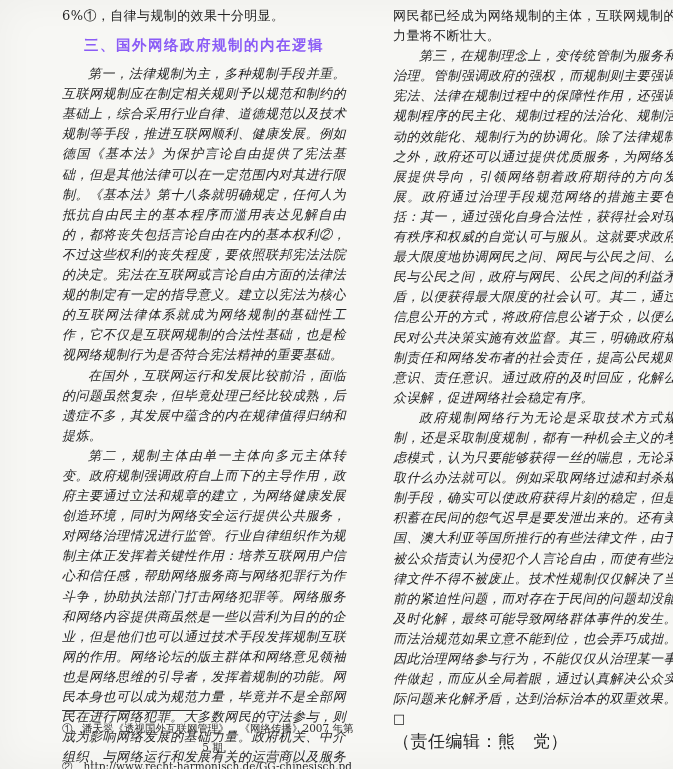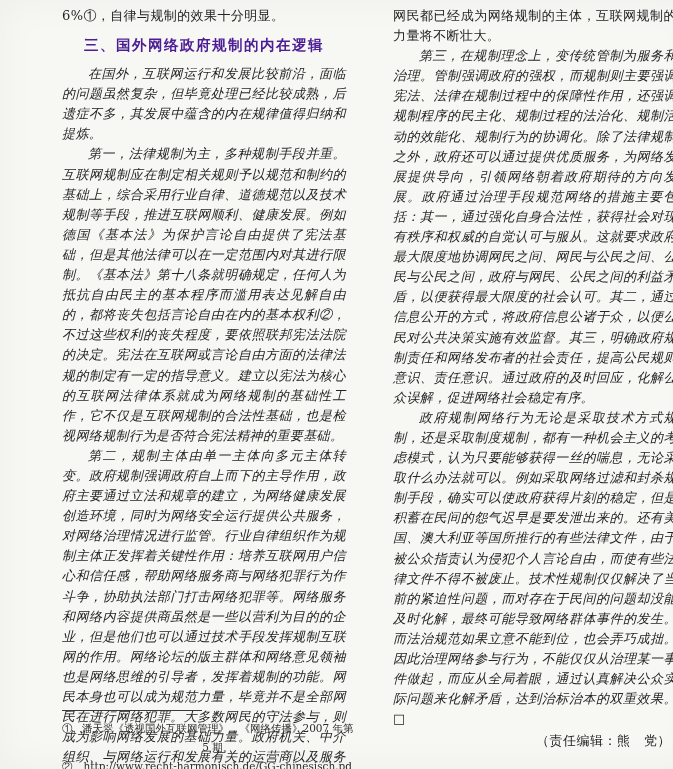--- a/index.html
+++ b/index.html
@@ -36,28 +36,28 @@
     color: #242424;
   }
   .indent { text-indent: 2em; font-style: italic; }
 
   .section-heading {
     margin: 10px 0 9px 0;
     font-size: 14.5px;
     font-weight: bold;
     text-align: center;
     letter-spacing: 1.5px;
-    color: #4c1d95;
+    color: #8b5cf6;
   }
 
   .editor-note {
     margin: 2px 6px 0 0;
-    font-size: 13px;
+    font-size: 17px;
     line-height: 20px;
-    text-align: right;
+    text-align: left;
     letter-spacing: 0.5px;
     color: #242424;
   }
 
   .footnotes {
     position: absolute;
     left: 62px;
     top: 710px;
     width: 292px;
   }
@@ -87,23 +87,23 @@
 </head>
 <body>
 
 <div class="page">
 
   <div class="column col-left">
     <p class="body-para">6%①，自律与规制的效果十分明显。</p>
 
     <h2 class="section-heading">三、国外网络政府规制的内在逻辑</h2>
 
+    <p class="body-para indent">第一，法律规制为主，多种规制手段并重。互联网规制应在制定相关规则予以规范和制约的基础上，综合采用行业自律、道德规范以及技术规制等手段，推进互联网顺利、健康发展。例如德国《基本法》为保护言论自由提供了宪法基础，但是其他法律可以在一定范围内对其进行限制。《基本法》第十八条就明确规定，任何人为抵抗自由民主的基本程序而滥用表达见解自由的，都将丧失包括言论自由在内的基本权利②，不过这些权利的丧失程度，要依照联邦宪法法院的决定。宪法在互联网或言论自由方面的法律法规的制定有一定的指导意义。建立以宪法为核心的互联网法律体系就成为网络规制的基础性工作，它不仅是互联网规制的合法性基础，也是检视网络规制行为是否符合宪法精神的重要基础。</p>
+
     <p class="body-para indent">在国外，互联网运行和发展比较前沿，面临的问题虽然复杂，但毕竟处理已经比较成熟，后遗症不多，其发展中蕴含的内在规律值得归纳和提炼。</p>
-
-    <p class="body-para indent">第一，法律规制为主，多种规制手段并重。互联网规制应在制定相关规则予以规范和制约的基础上，综合采用行业自律、道德规范以及技术规制等手段，推进互联网顺利、健康发展。例如德国《基本法》为保护言论自由提供了宪法基础，但是其他法律可以在一定范围内对其进行限制。《基本法》第十八条就明确规定，任何人为抵抗自由民主的基本程序而滥用表达见解自由的，都将丧失包括言论自由在内的基本权利②，不过这些权利的丧失程度，要依照联邦宪法法院的决定。宪法在互联网或言论自由方面的法律法规的制定有一定的指导意义。建立以宪法为核心的互联网法律体系就成为网络规制的基础性工作，它不仅是互联网规制的合法性基础，也是检视网络规制行为是否符合宪法精神的重要基础。</p>
 
     <p class="body-para indent">第二，规制主体由单一主体向多元主体转变。政府规制强调政府自上而下的主导作用，政府主要通过立法和规章的建立，为网络健康发展创造环境，同时为网络安全运行提供公共服务，对网络治理情况进行监管。行业自律组织作为规制主体正发挥着关键性作用：培养互联网用户信心和信任感，帮助网络服务商与网络犯罪行为作斗争，协助执法部门打击网络犯罪等。网络服务和网络内容提供商虽然是一些以营利为目的的企业，但是他们也可以通过技术手段发挥规制互联网的作用。网络论坛的版主群体和网络意见领袖也是网络思维的引导者，发挥着规制的功能。网民本身也可以成为规范力量，毕竟并不是全部网民在进行网络犯罪。大多数网民的守法参与，则成为影响网络发展的基础力量。政府机关、中介组织、与网络运行和发展有关的运营商以及服务商、广大</p>
   </div>
 
   <div class="column col-right">
     <p class="body-para">网民都已经成为网络规制的主体，互联网规制的力量将不断壮大。</p>
 
     <p class="body-para indent">第三，在规制理念上，变传统管制为服务和治理。管制强调政府的强权，而规制则主要强调宪法、法律在规制过程中的保障性作用，还强调规制程序的民主化、规制过程的法治化、规制活动的效能化、规制行为的协调化。除了法律规制之外，政府还可以通过提供优质服务，为网络发展提供导向，引领网络朝着政府期待的方向发展。政府通过治理手段规范网络的措施主要包括：其一，通过强化自身合法性，获得社会对现有秩序和权威的自觉认可与服从。这就要求政府最大限度地协调网民之间、网民与公民之间、公民与公民之间，政府与网民、公民之间的利益矛盾，以便获得最大限度的社会认可。其二，通过信息公开的方式，将政府信息公诸于众，以便公民对公共决策实施有效监督。其三，明确政府规制责任和网络发布者的社会责任，提高公民规则意识、责任意识。通过政府的及时回应，化解公众误解，促进网络社会稳定有序。</p>
 
     <p class="body-para indent">政府规制网络行为无论是采取技术方式规制，还是采取制度规制，都有一种机会主义的考虑模式，认为只要能够获得一丝的喘息，无论采取什么办法就可以。例如采取网络过滤和封杀规制手段，确实可以使政府获得片刻的稳定，但是积蓄在民间的怨气迟早是要发泄出来的。还有美国、澳大利亚等国所推行的有些法律文件，由于被公众指责认为侵犯个人言论自由，而使有些法律文件不得不被废止。技术性规制仅仅解决了当前的紧迫性问题，而对存在于民间的问题却没能及时化解，最终可能导致网络群体事件的发生。而法治规范如果立意不能到位，也会弄巧成拙。因此治理网络参与行为，不能仅仅从治理某一事件做起，而应从全局着眼，通过认真解决公众实际问题来化解矛盾，达到治标治本的双重效果。□</p>

